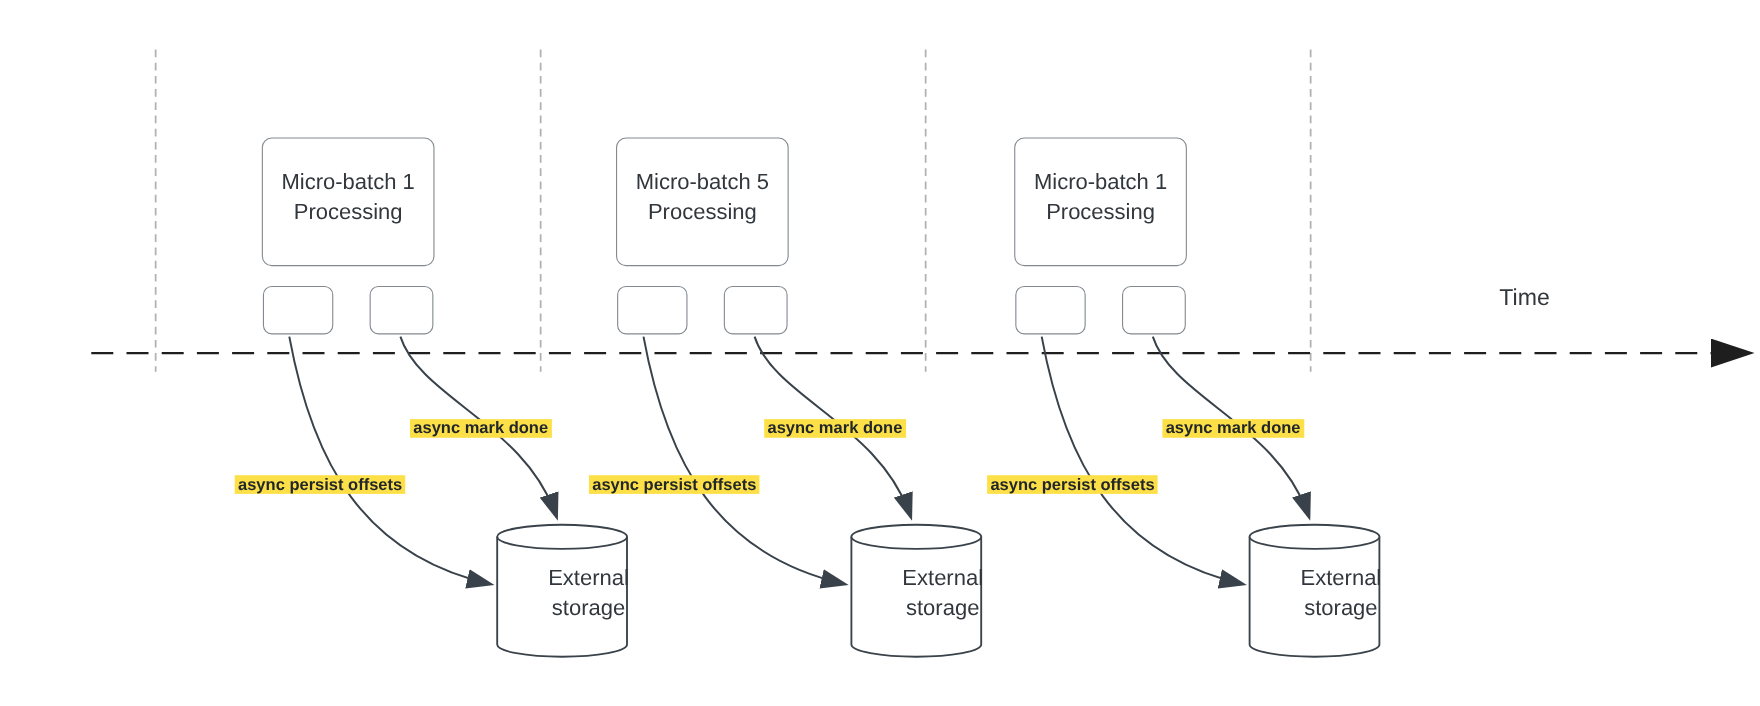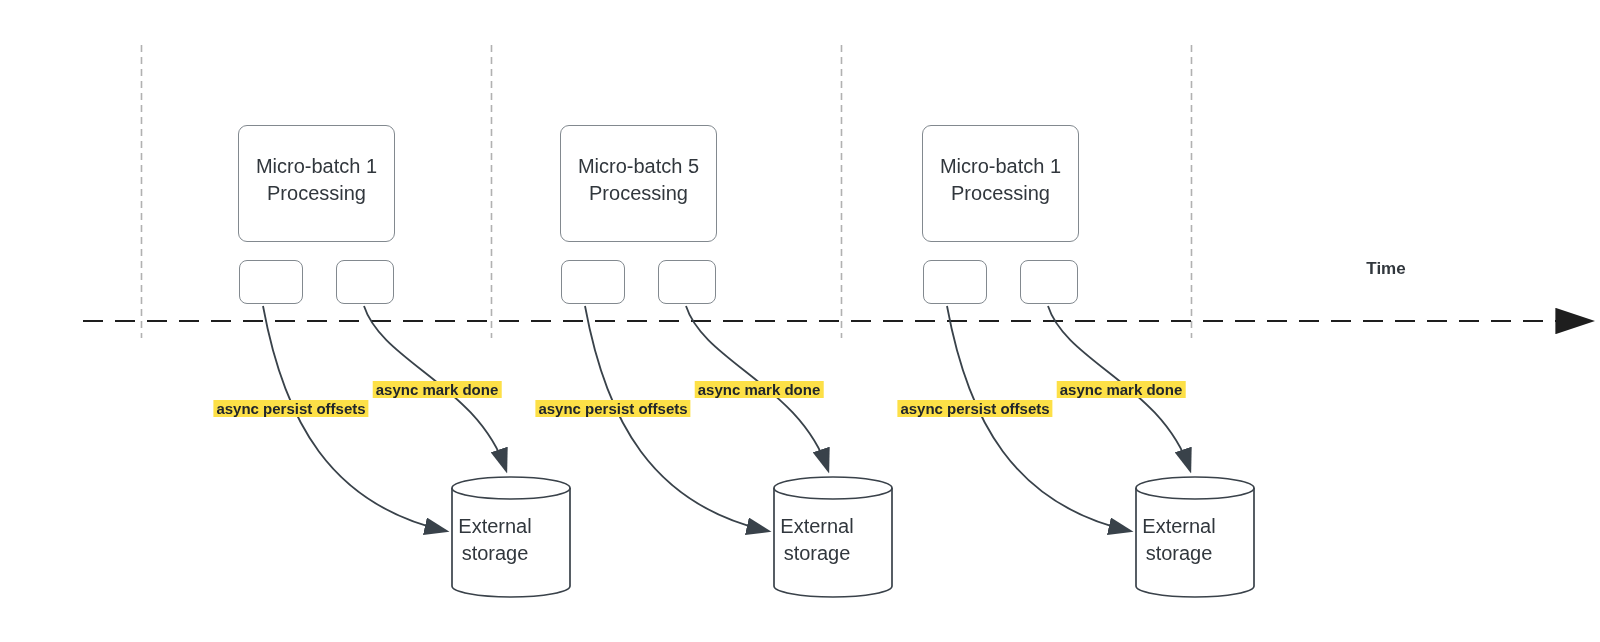--- a/index.html
+++ b/index.html
@@ -36,34 +36,34 @@
     font-size:20px;line-height:27px;text-align:center;
   }
   .taskbox{
     position:absolute;top:260px;height:44px;box-sizing:border-box;
     border:1.5px solid var(--box-border);border-radius:8px;background:#fff;
   }
   .taskbox.a{left:239px;width:64px;}
   .taskbox.b{left:336px;width:58px;}
 
   .storage-label{
-    position:absolute;left:436px;top:513px;width:118px;
+    position:absolute;left:476px;top:513px;width:118px;
     text-align:center;font-size:20px;line-height:27px;color:var(--text);
   }
   .arrow-label{
     position:absolute;transform:translateX(-50%);
     font-size:15px;font-weight:700;color:var(--label-text);
     background:#fde047;padding:0 3px;white-space:nowrap;line-height:17px;
   }
-  .arrow-label.persist{left:291px;top:400px;}
+  .arrow-label.persist{left:291px;top:432px;}
   .arrow-label.markdone{left:437px;top:381px;}
 
   .time-label{
     position:absolute;left:1386px;top:259px;transform:translateX(-50%);
-    font-size:17px;color:var(--text);font-weight:bold;
+    font-size:21px;color:var(--text);
   }
 </style>
 </head>
 <body>
 
 <div class="canvas">
 
   <svg class="lines-layer" width="1600" height="642" viewBox="0 0 1600 642">
     <defs>
       <marker id="arrow" viewBox="0 0 14 10" refX="12" refY="5" markerWidth="14" markerHeight="10" orient="auto">

